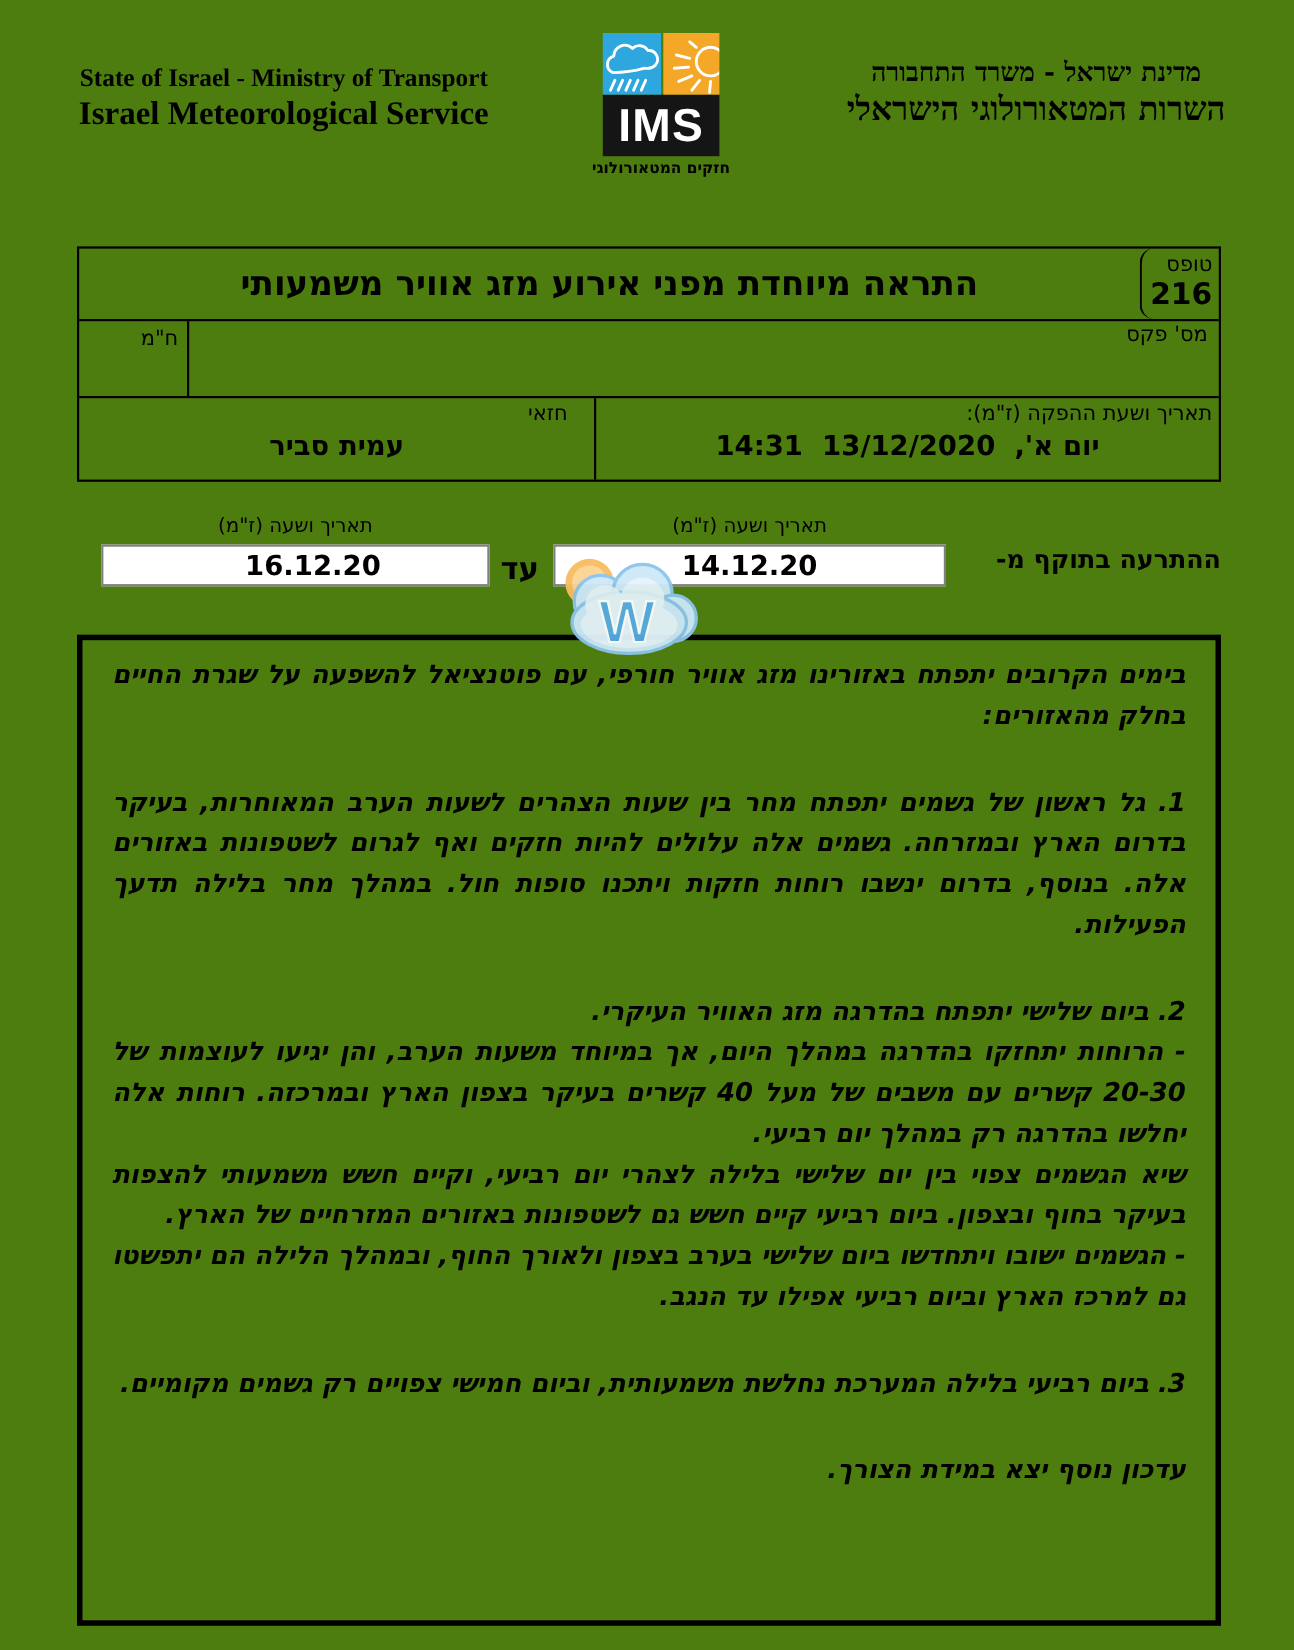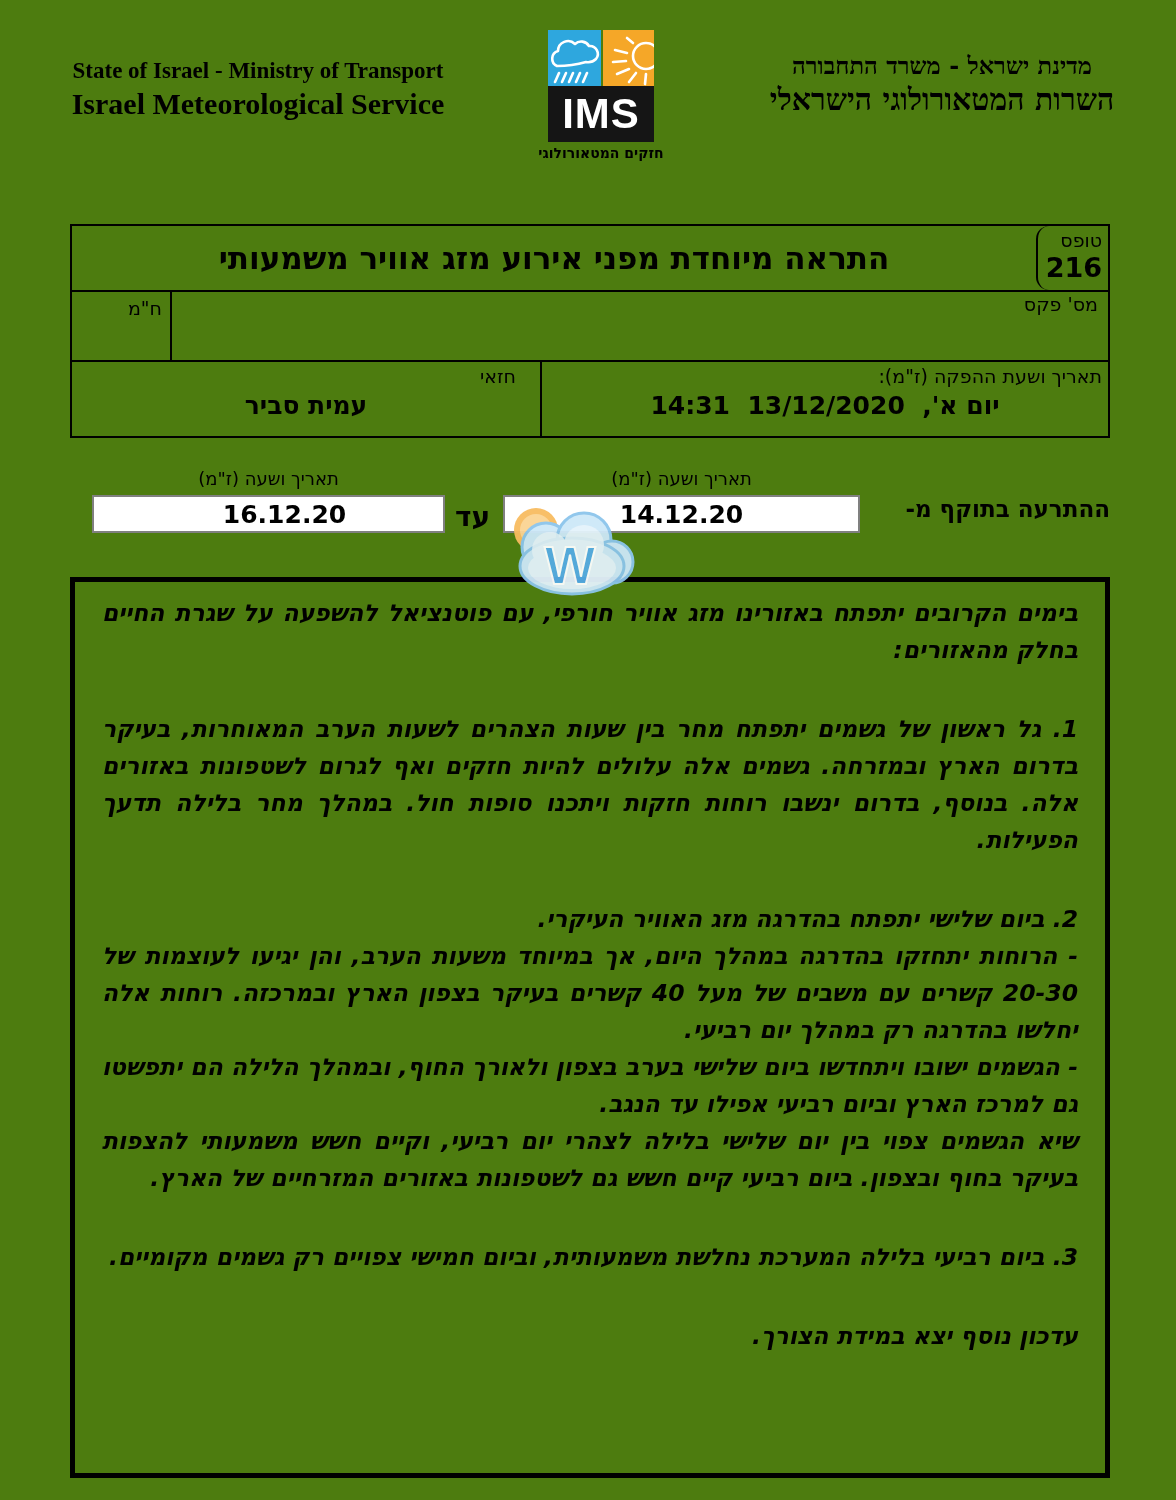--- a/index.html
+++ b/index.html
@@ -222,19 +222,19 @@
       </g>
       <text x="70" y="84" text-anchor="middle" font-family="Liberation Sans, sans-serif" font-size="54" font-weight="bold" fill="#55ACE4" stroke="#ffffff" stroke-width="2">W</text>
     </svg>
   </div>
 
   <div class="warning-box">
       <p>בימים הקרובים יתפתח באזורינו מזג אוויר חורפי, עם פוטנציאל להשפעה על שגרת החיים בחלק מהאזורים:</p>
       <p class="gap">1. גל ראשון של גשמים יתפתח מחר בין שעות הצהרים לשעות הערב המאוחרות, בעיקר בדרום הארץ ובמזרחה. גשמים אלה עלולים להיות חזקים ואף לגרום לשטפונות באזורים אלה. בנוסף, בדרום ינשבו רוחות חזקות ויתכנו סופות חול. במהלך מחר בלילה תדעך הפעילות.</p>
       <p class="gap">2. ביום שלישי יתפתח בהדרגה מזג האוויר העיקרי.</p>
       <p>- הרוחות יתחזקו בהדרגה במהלך היום, אך במיוחד משעות הערב, והן יגיעו לעוצמות של 20-30 קשרים עם משבים של מעל 40 קשרים בעיקר בצפון הארץ ובמרכזה. רוחות אלה יחלשו בהדרגה רק במהלך יום רביעי.</p>
+      <p>שיא הגשמים צפוי בין יום שלישי בלילה לצהרי יום רביעי, וקיים חשש משמעותי להצפות בעיקר בחוף ובצפון. ביום רביעי קיים חשש גם לשטפונות באזורים המזרחיים של הארץ.</p>
       <p>- הגשמים ישובו ויתחדשו ביום שלישי בערב בצפון ולאורך החוף, ובמהלך הלילה הם יתפשטו גם למרכז הארץ וביום רביעי אפילו עד הנגב.</p>
-      <p>שיא הגשמים צפוי בין יום שלישי בלילה לצהרי יום רביעי, וקיים חשש משמעותי להצפות בעיקר בחוף ובצפון. ביום רביעי קיים חשש גם לשטפונות באזורים המזרחיים של הארץ.</p>
       <p class="gap">3. ביום רביעי בלילה המערכת נחלשת משמעותית, וביום חמישי צפויים רק גשמים מקומיים.</p>
       <p class="gap">עדכון נוסף יצא במידת הצורך.</p>
     </div>
 
 </div>
 
 </body></html>

